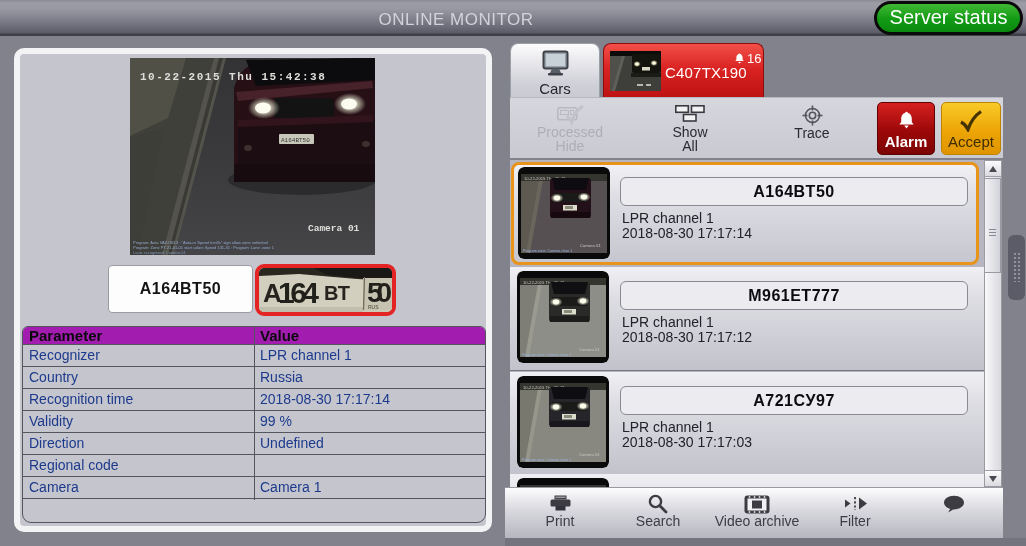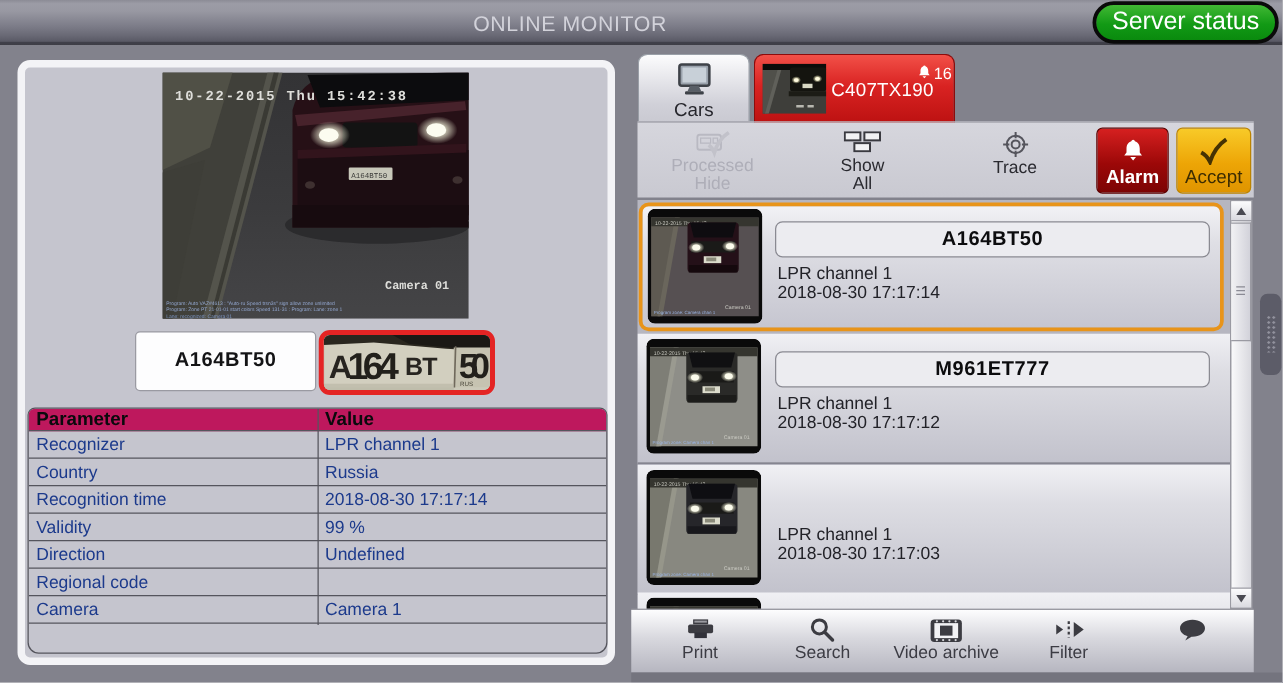--- a/index.html
+++ b/index.html
@@ -30,21 +30,21 @@
   border:4px solid #e42424; background:#c9c7b6; overflow:hidden; }
 
 
 #ptable { left:22px; top:326px; width:464px; height:197px; border:1px solid #55555d;
   border-radius:6px 6px 9px 9px; background:#c5c5ce; overflow:hidden; }
 .trow { position:relative; height:22px; border-bottom:1px solid #55555d;
   color:#1c3a8c; font-size:14px; }
 .trow .c1 { position:absolute; left:6px; top:2px; }
 .trow .c2 { position:absolute; left:237px; top:2px; }
 .tvline { position:absolute; left:231px; top:0; width:1px; height:173px; background:#55555d; }
-#thead { height:18px; background:#be185d; color:#0a0a0c; font-weight:bold; font-size:15px;
+#thead { height:18px; background:#a21caf; color:#0a0a0c; font-weight:bold; font-size:15px;
   border-bottom:1px solid #55555d; position:relative; }
 #thead .c1 { position:absolute; left:6px; top:0px; }
 #thead .c2 { position:absolute; left:237px; top:0px; }
 
 
 #carstab { left:510px; top:43px; width:90px; height:54px; border-radius:8px 8px 0 0;
   background:linear-gradient(#fcfcfd, #d0d0d8 75%, #cacad2);
   border:1px solid #9aa0a8; border-bottom:none; text-align:center; }
 #carstab .lbl { position:absolute; left:0; top:36px; width:100%; text-align:center;
   color:#26262c; font-size:15px; }
@@ -331,20 +331,21 @@
 <ellipse cx="39" cy="31" rx="6.5" ry="4.5" fill="url(#tg888880)"></ellipse>
 <ellipse cx="39" cy="31" rx="3.2" ry="2.4" fill="#fbfbec"></ellipse>
 <ellipse cx="66" cy="30" rx="6.5" ry="4.5" fill="url(#tg888880)"></ellipse>
 <ellipse cx="66" cy="30" rx="3.2" ry="2.4" fill="#fbfbec"></ellipse>
 <rect x="45" y="38" width="14" height="5.5" fill="#dcdccc"></rect>
 <rect x="47" y="39" width="8" height="3" fill="#8a8a7a"></rect>
 <rect x="33" y="45" width="39" height="6" fill="#18181c"></rect>
 <text x="62" y="80" font-family="Liberation Sans" font-size="4.2" fill="#c8c8c0">Camera 01</text>
 <text x="5" y="84.5" font-family="Liberation Sans" font-size="3.6" fill="#9ab4e4">Program zone: Camera chan 1</text>
 </svg></div>
+      <div class="pbox">A721CУ97</div>
       <div class="einfo">LPR channel 1<br>2018-08-30 17:17:03</div>
     </div>
     <div class="entry" id="entry4" style="top:314px;">
       <div class="thumb"><svg width="92" height="92" viewBox="0 0 92 92">
 <defs>
               <radialGradient id="tg8e8e87" cx="50%" cy="50%" r="50%">
  <stop offset="0%" stop-color="#fffff0" stop-opacity="1"></stop>
  <stop offset="50%" stop-color="#f0f0d8" stop-opacity="0.7"></stop>
  <stop offset="100%" stop-color="#f0f0d8" stop-opacity="0"></stop>
 </radialGradient>

